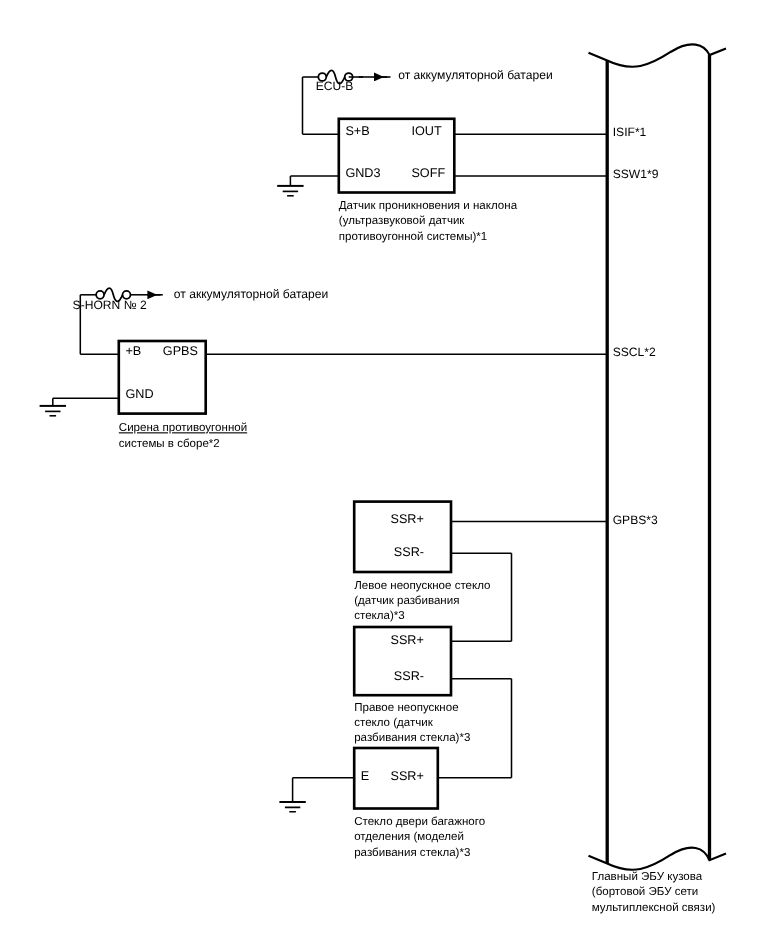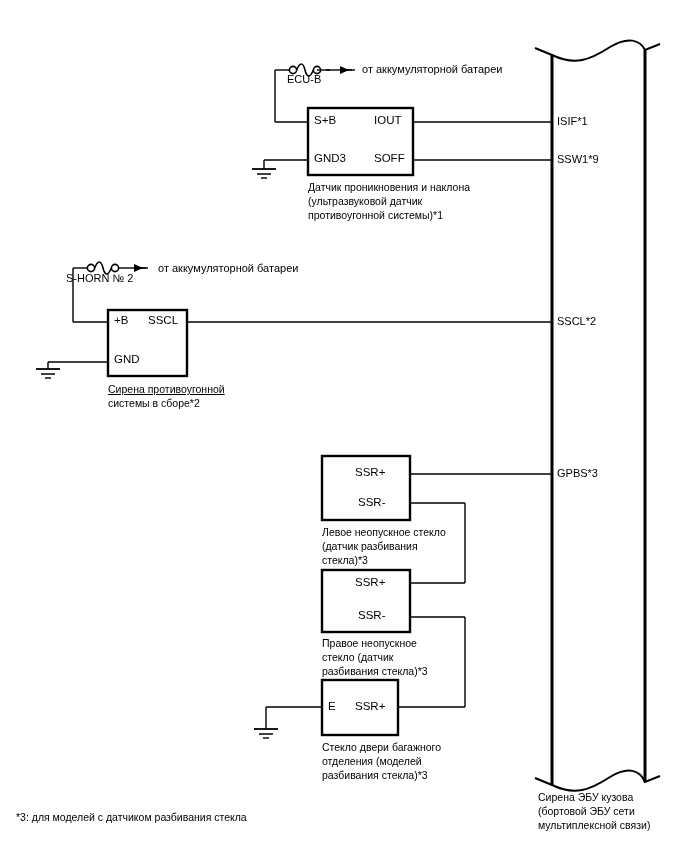--- a/index.html
+++ b/index.html
@@ -165,21 +165,21 @@
   <div class="lbl lbl-pin" style="left:374px; top:152px;">SOFF</div>
 
   <div class="lbl lbl-caption" style="left:308px; top:180px;text-align:right;">Датчик проникновения и наклона</div>
   <div class="lbl lbl-caption" style="left:308px; top:194px;">(ультразвуковой датчик</div>
   <div class="lbl lbl-caption" style="left:308px; top:208px;">противоугонной системы)*1</div>
 
   <div class="lbl lbl-fuse" style="left:66px; top:272px;">S-HORN № 2</div>
   <div class="lbl" style="left:158px; top:262px;">от аккумуляторной батареи</div>
 
   <div class="lbl lbl-pin" style="left:114px; top:314px;">+B</div>
-  <div class="lbl lbl-pin" style="left:148px; top:314px;">SSCL</div>
+  <div class="lbl lbl-pin" style="left:148px; top:314px;">GPBS</div>
   <div class="lbl lbl-pin" style="left:114px; top:353px;">GND</div>
 
   <div class="lbl lbl-caption" style="left:108px; top:382px;text-decoration:underline;">Сирена противоугонной</div>
   <div class="lbl lbl-caption" style="left:108px; top:396px;">системы в сборе*2</div>
 
   <div class="lbl lbl-pin" style="left:355px; top:466px;">SSR+</div>
   <div class="lbl lbl-pin" style="left:358px; top:496px;">SSR-</div>
 
   <div class="lbl lbl-caption" style="left:322px; top:525px;">Левое неопускное стекло</div>
   <div class="lbl lbl-caption" style="left:322px; top:539px;">(датчик разбивания</div>
@@ -197,19 +197,18 @@
 
   <div class="lbl lbl-caption" style="left:322px; top:740px;">Стекло двери багажного</div>
   <div class="lbl lbl-caption" style="left:322px; top:754px;">отделения (моделей</div>
   <div class="lbl lbl-caption" style="left:322px; top:768px;">разбивания стекла)*3</div>
 
   <div class="lbl lbl-bus" style="left:557px; top:115px;">ISIF*1</div>
   <div class="lbl lbl-bus" style="left:557px; top:153px;">SSW1*9</div>
   <div class="lbl lbl-bus" style="left:557px; top:315px;">SSCL*2</div>
   <div class="lbl lbl-bus" style="left:557px; top:467px;">GPBS*3</div>
 
-  <div class="lbl lbl-ecu" style="left:538px; top:790px;">Сирена ЭБУ кузова</div>
+  <div class="lbl lbl-ecu" style="left:538px; top:790px;">Главный ЭБУ кузова</div>
   <div class="lbl lbl-ecu" style="left:538px; top:804px;">(бортовой ЭБУ сети</div>
   <div class="lbl lbl-ecu" style="left:538px; top:818px;">мультиплексной связи)</div>
 
-  <div class="lbl lbl-note" style="left:16px; top:810px;">*3: для моделей с датчиком разбивания стекла</div>
 
 </div>
 
 </body></html>

